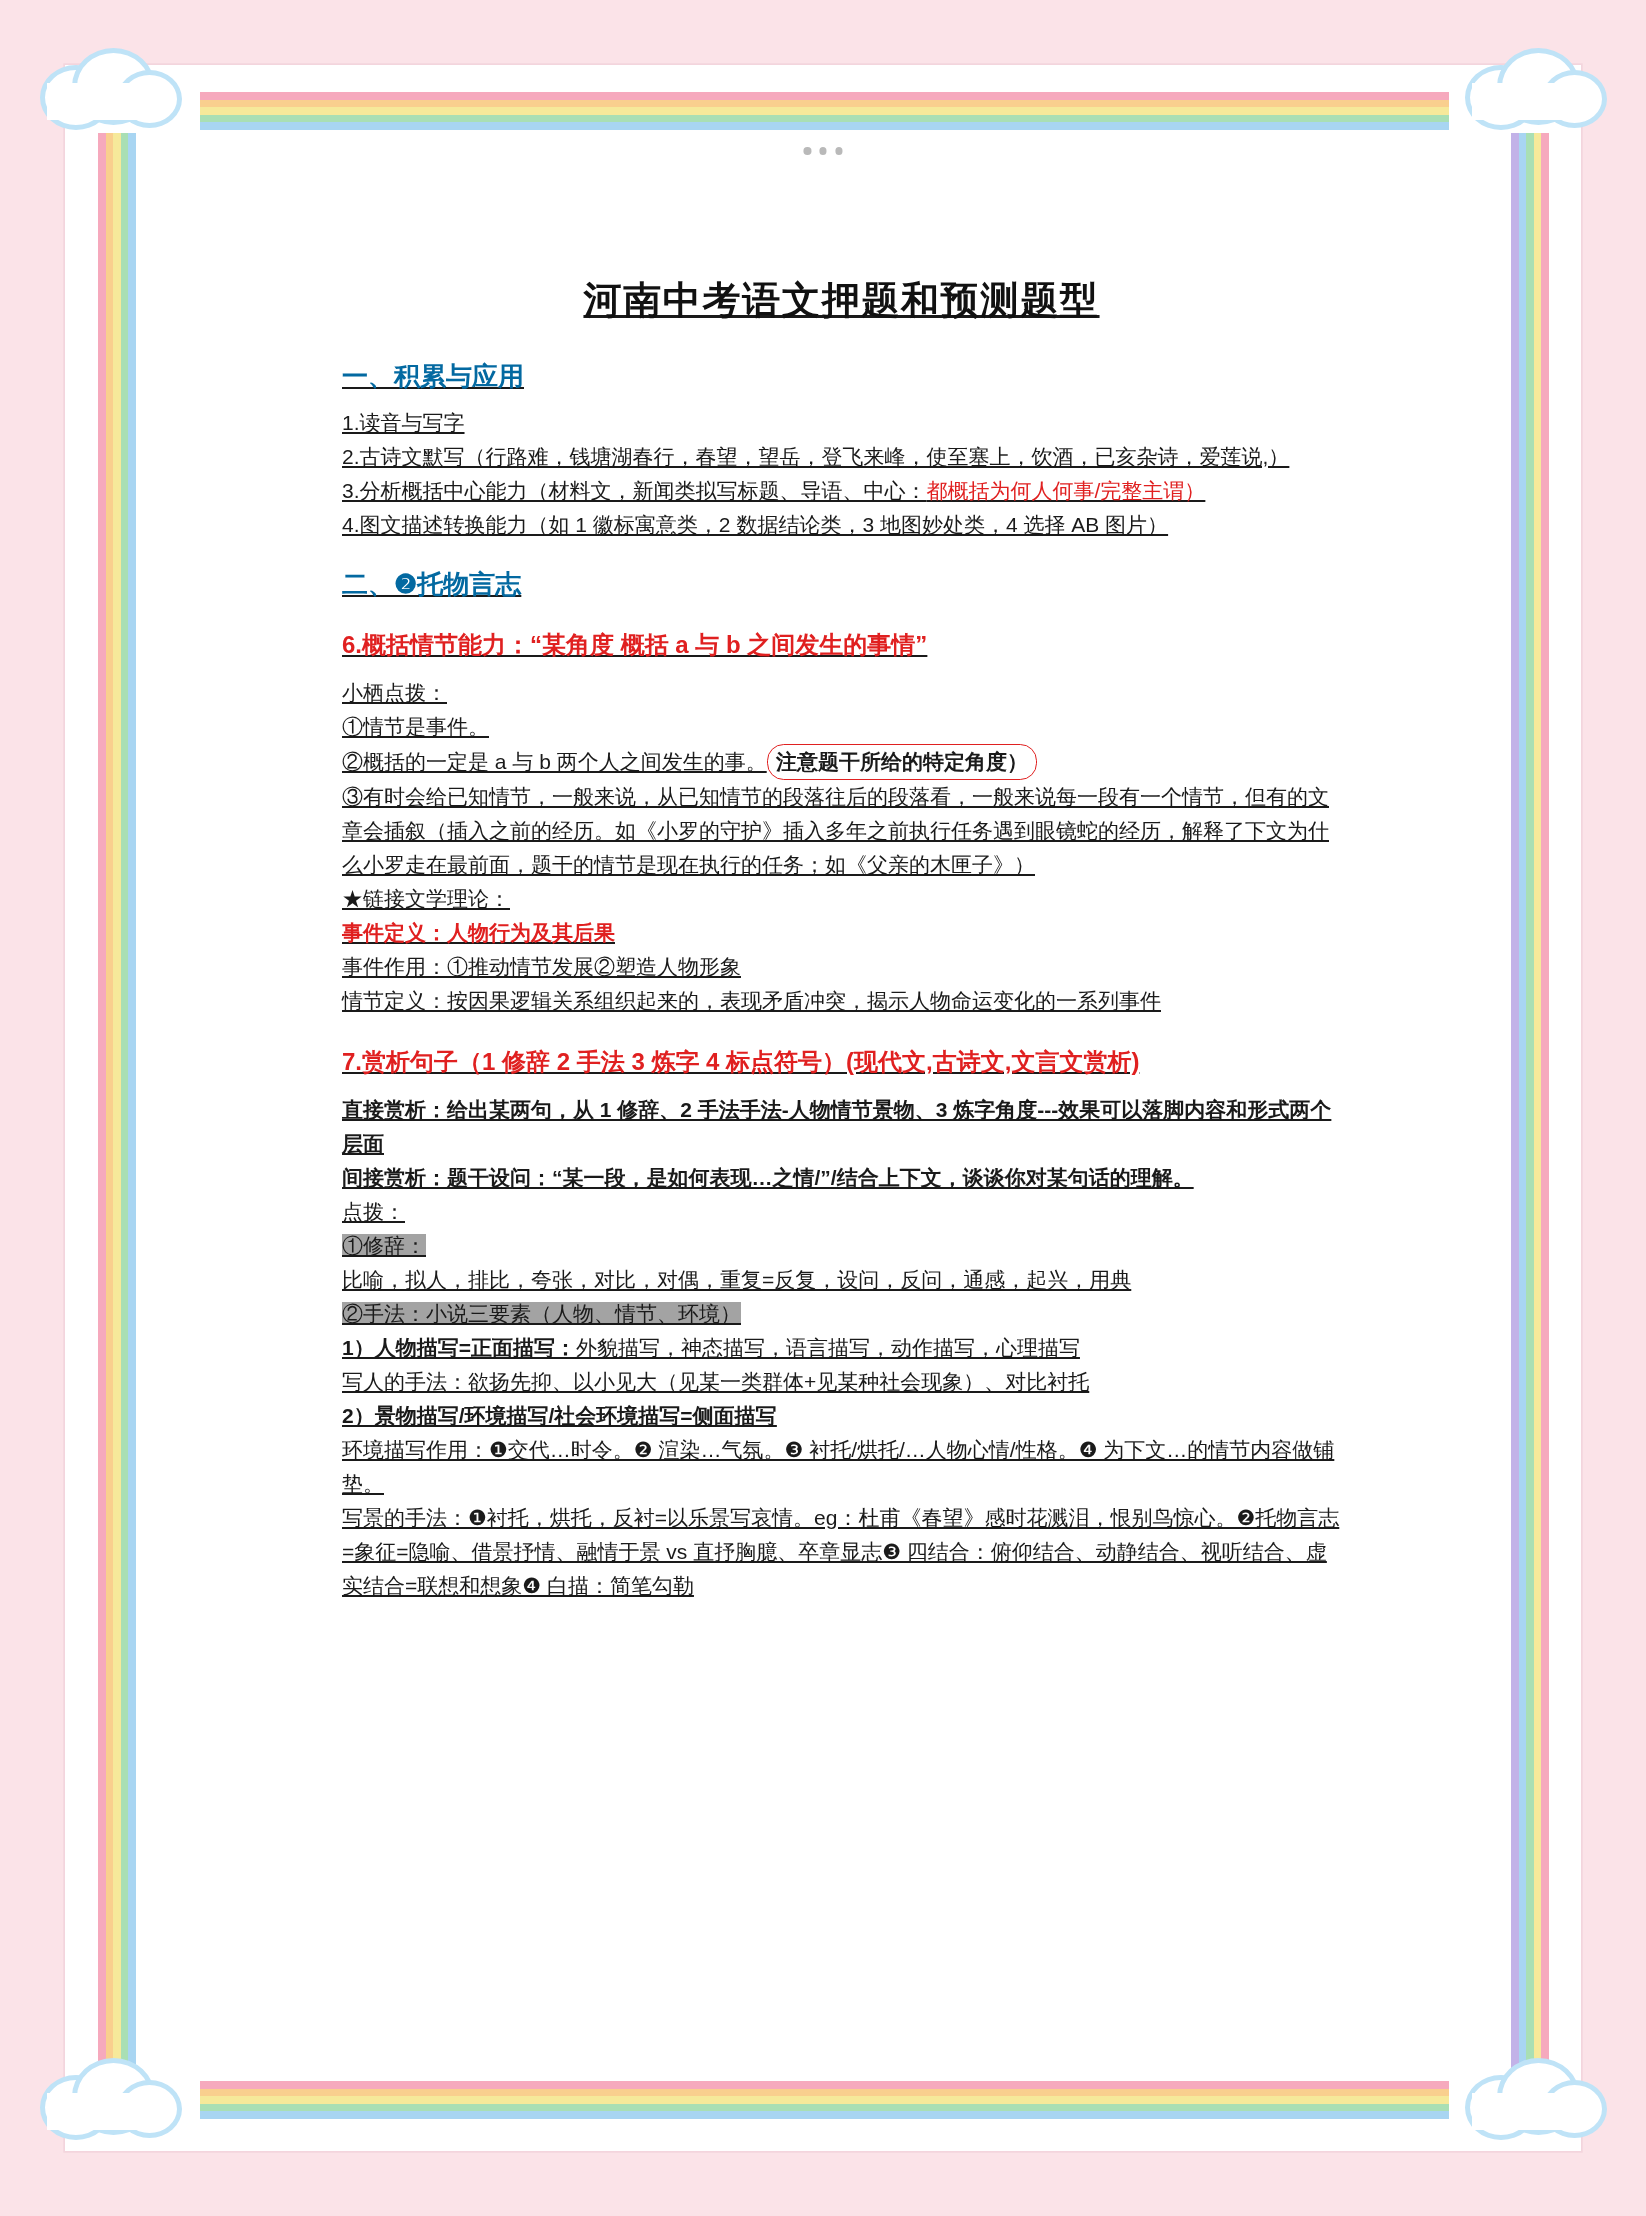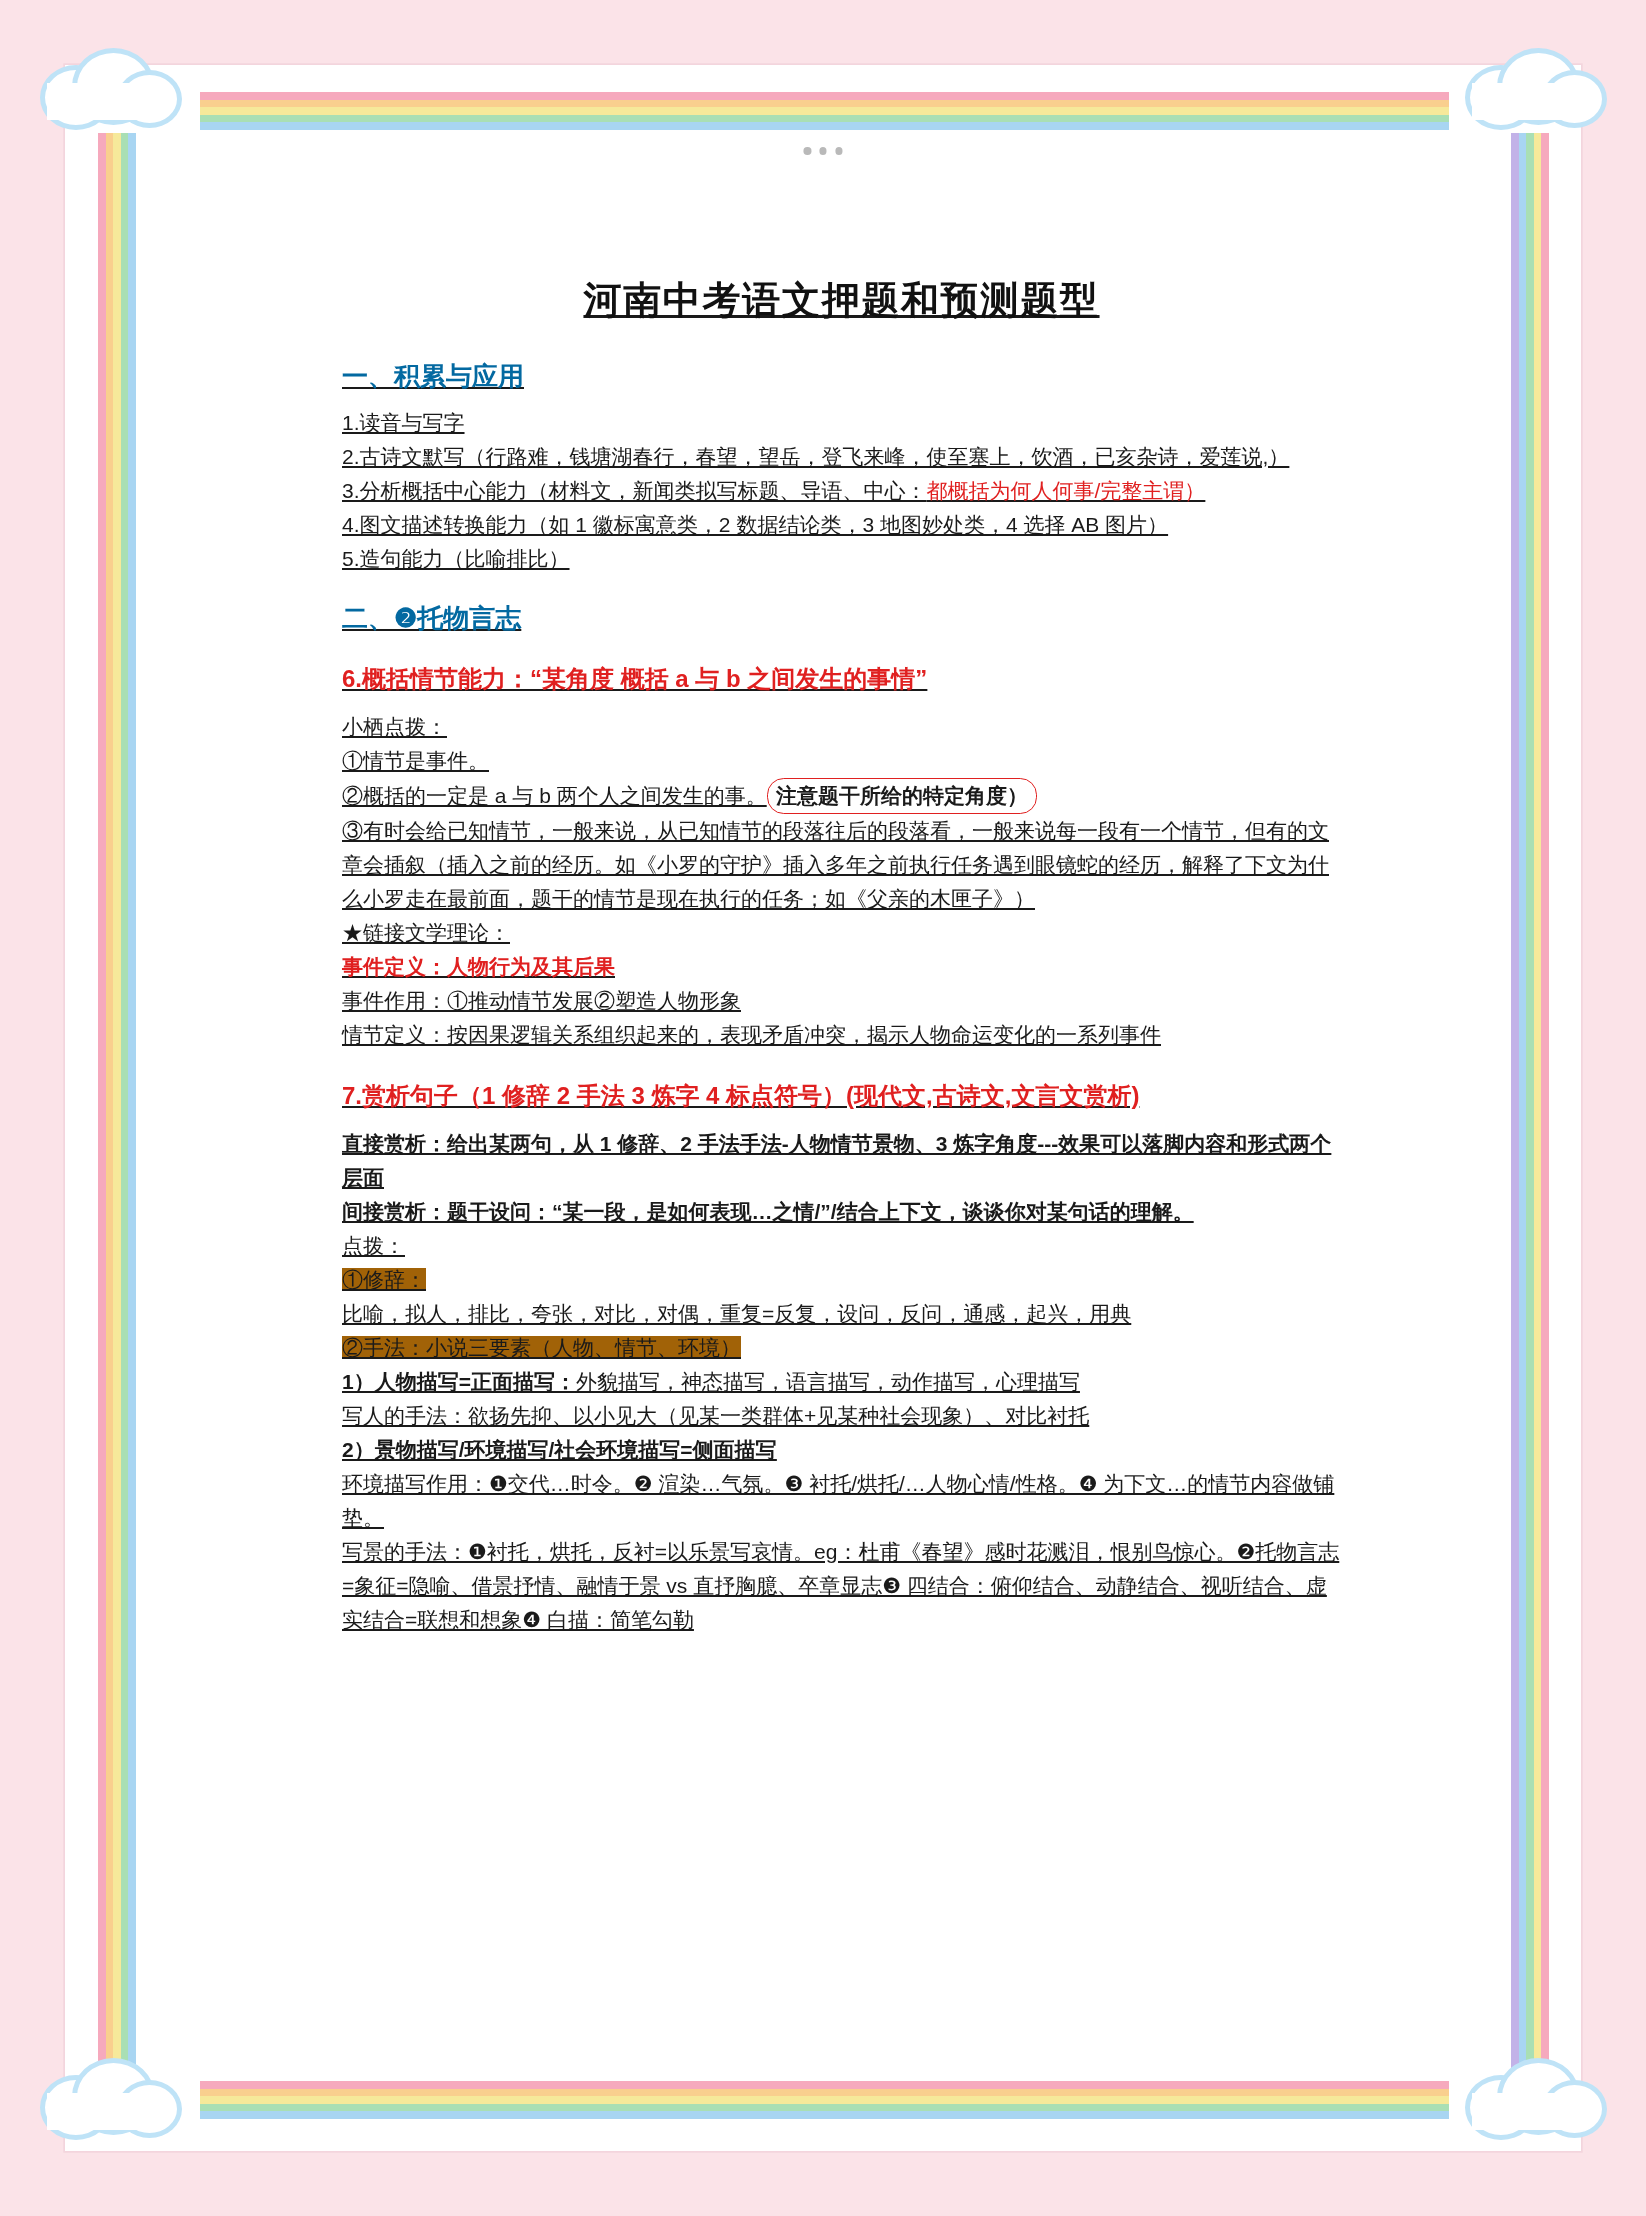--- a/index.html
+++ b/index.html
@@ -140,21 +140,21 @@
   .red-plain { color: #e02020; }
   .q-head {
     font-size: 24px;
     font-weight: bold;
     color: #e02020;
     margin: 21.6px 0 10px 0;
     line-height: 43px;
   }
   .bold { font-weight: bold; }
   .hl {
-    background: #a16207;
+    background: #a3a3a3;
     margin-top: 12px;
   }
   .circ {
     display: inline-block;
     border: 1.7px solid #e02020;
     border-radius: 16.7px;
     padding: 0 8.3px;
     color: #1a1a1a;
   }
   .uline { text-decoration: underline; margin-top: 26px; }
@@ -227,21 +227,20 @@
 <div class="content">
 
   <h1 class="doc-title">河南中考语文押题和预测题型</h1>
 
   <h2 class="sec-head">一、积累与应用</h2>
 
   <p class="line">1.读音与写字</p>
   <p class="line">2.古诗文默写（行路难，钱塘湖春行，春望，望岳，登飞来峰，使至塞上，饮酒，已亥杂诗，爱莲说,）</p>
   <p class="line"><span>3.分析概括中心能力（材料文，新闻类拟写标题、导语、中心：</span><span class="red-plain">都概括为何人何事/完整主谓）</span></p>
   <p class="line">4.图文描述转换能力（如 1 徽标寓意类，2 数据结论类，3 地图妙处类，4 选择 AB 图片）</p>
-  <p class="line">5.造句能力（比喻排比）</p>
 
   <h2 class="sec-head sec-head-2">二、❷托物言志</h2>
 
   <div class="q-head">6.概括情节能力：“某角度 概括 a 与 b 之间发生的事情”</div>
 
   <p class="line">小栖点拨：</p>
   <p class="line">①情节是事件。</p>
   <p class="line"><span>②概括的一定是 a 与 b 两个人之间发生的事。</span><span class="circ red">注意题干所给的特定角度）</span></p>
   <p class="line">③有时会给已知情节，一般来说，从已知情节的段落往后的段落看，一般来说每一段有一个情节，但有的文章会插叙（插入之前的经历。如《小罗的守护》插入多年之前执行任务遇到眼镜蛇的经历，解释了下文为什么小罗走在最前面，题干的情节是现在执行的任务；如《父亲的木匣子》）</p>
   <p class="line">★链接文学理论：</p>

